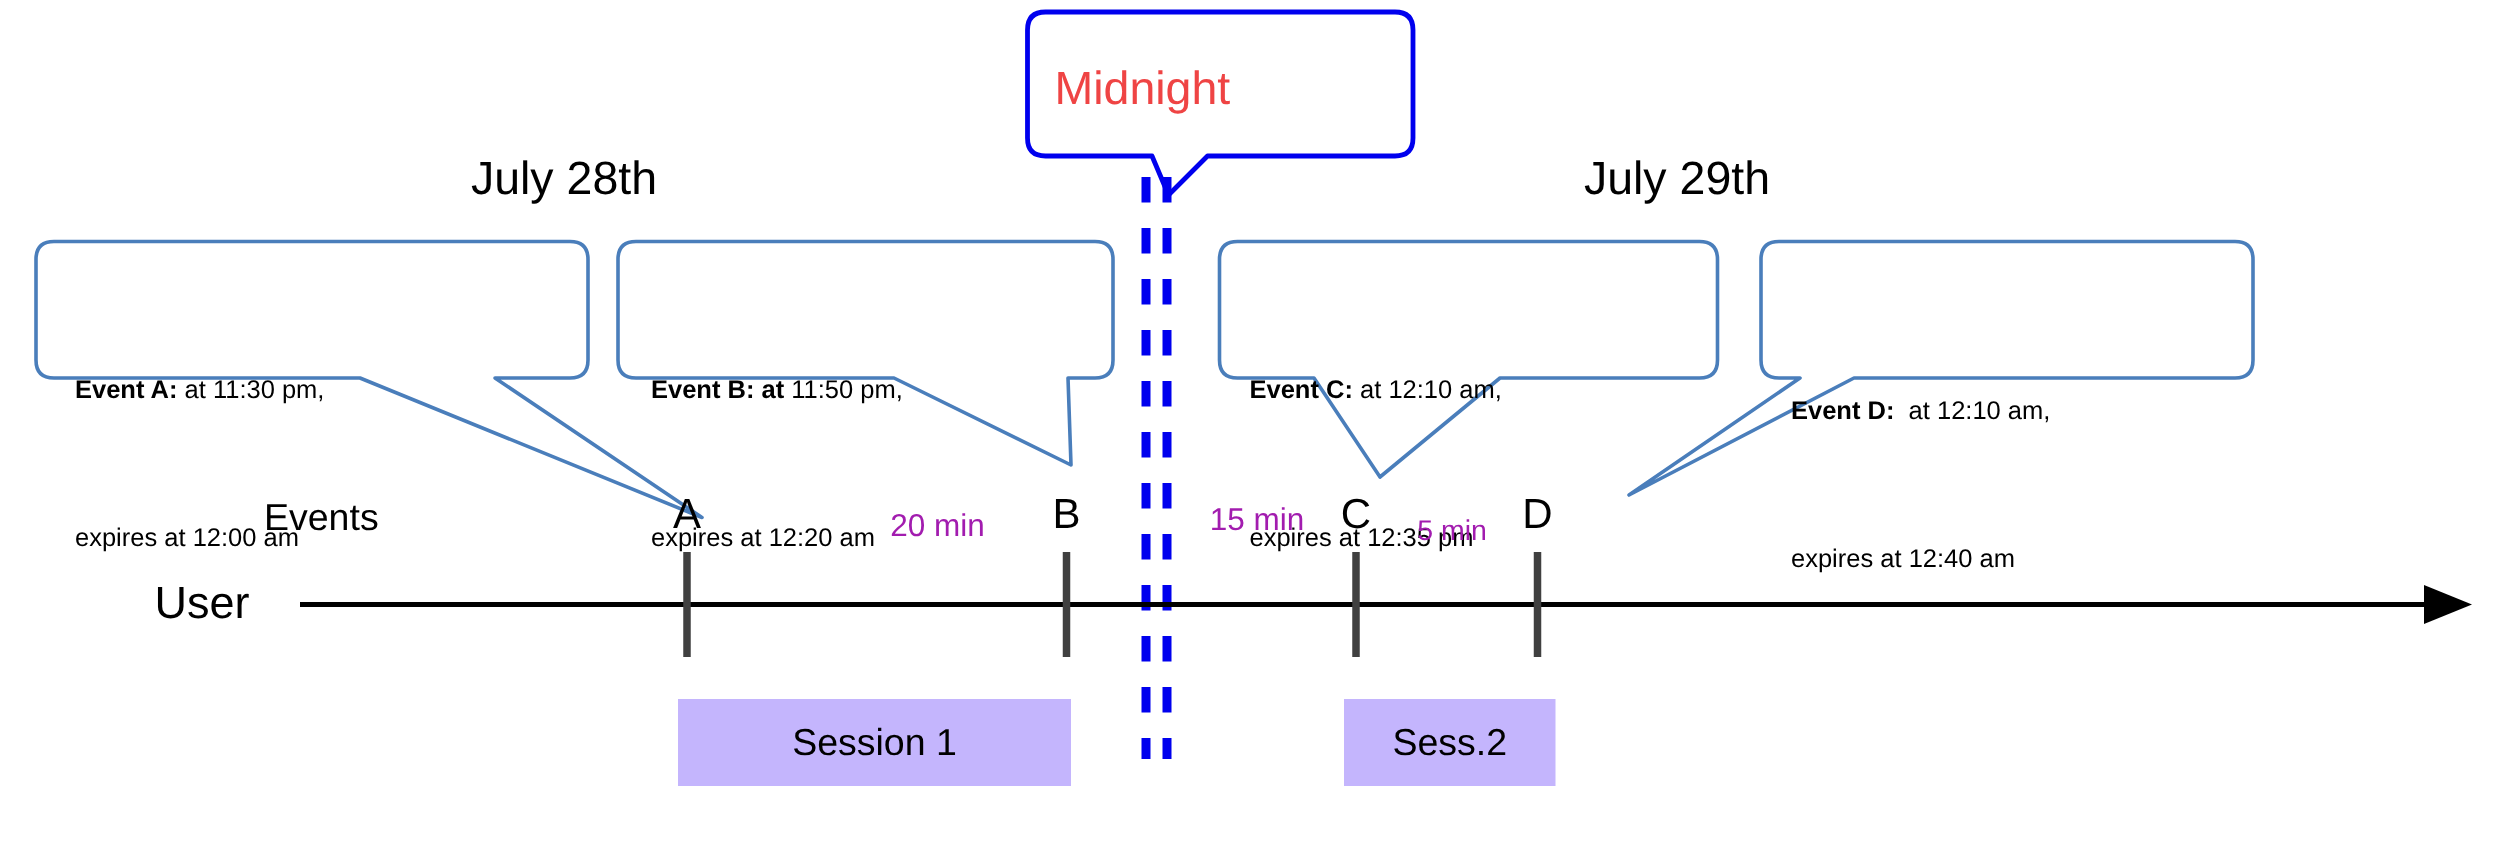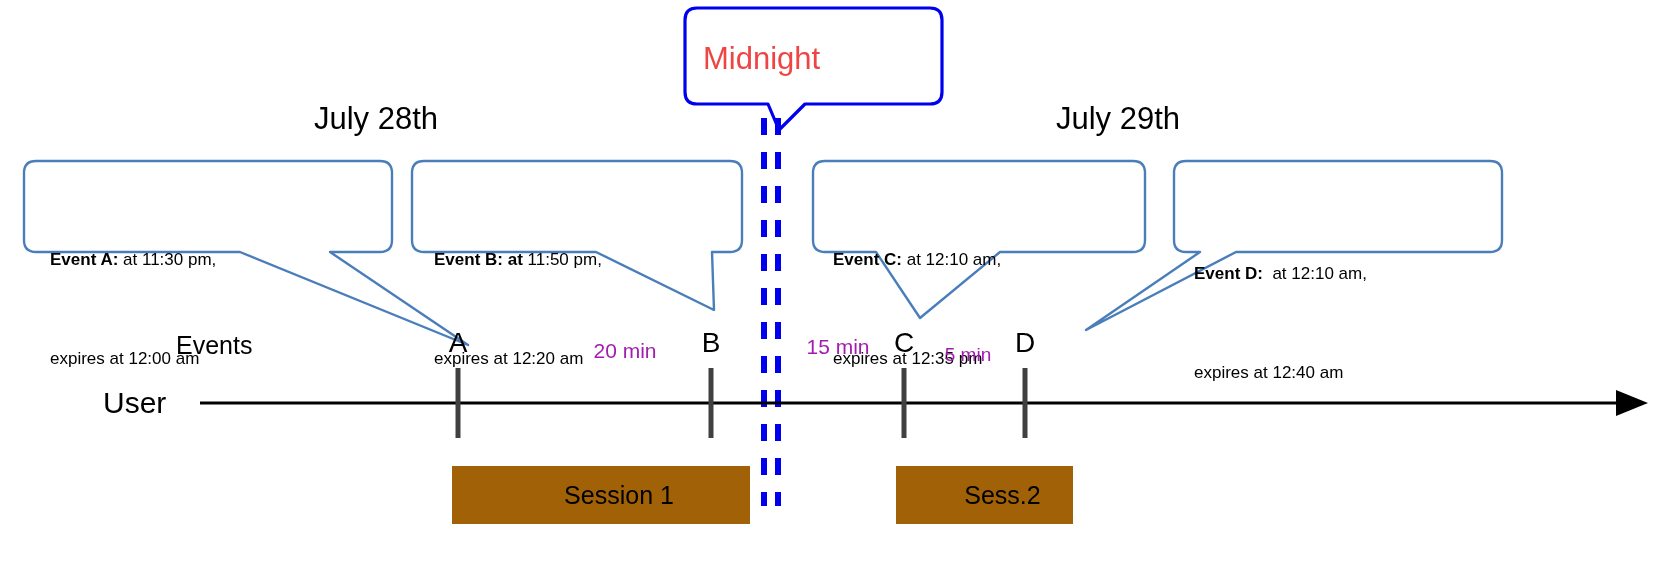--- a/index.html
+++ b/index.html
@@ -77,28 +77,27 @@
     color: #a21caf;
     font-size: 21px;
     white-space: pre;
     text-align: center;
   }
   .gap-label.small { font-size: 19px; }
 
   
   .session-box {
     position: absolute;
-    background: #a16207;
+    background: #c4b5fd;
     color: #000000;
     font-size: 25px;
     display: flex;
     align-items: center;
     justify-content: center;
     white-space: pre;
-    padding-left: 36px;
   }
 </style>
 </head>
 <body>
 
 <div id="canvas">
 
   <svg class="svg-layer" viewBox="0 0 1668 578" width="1668" height="578" xmlns="http://www.w3.org/2000/svg">
 
     <path d="M 697,8 L 930,8 Q 942,8 942,20 L 942,92 Q 942,104 930,104

